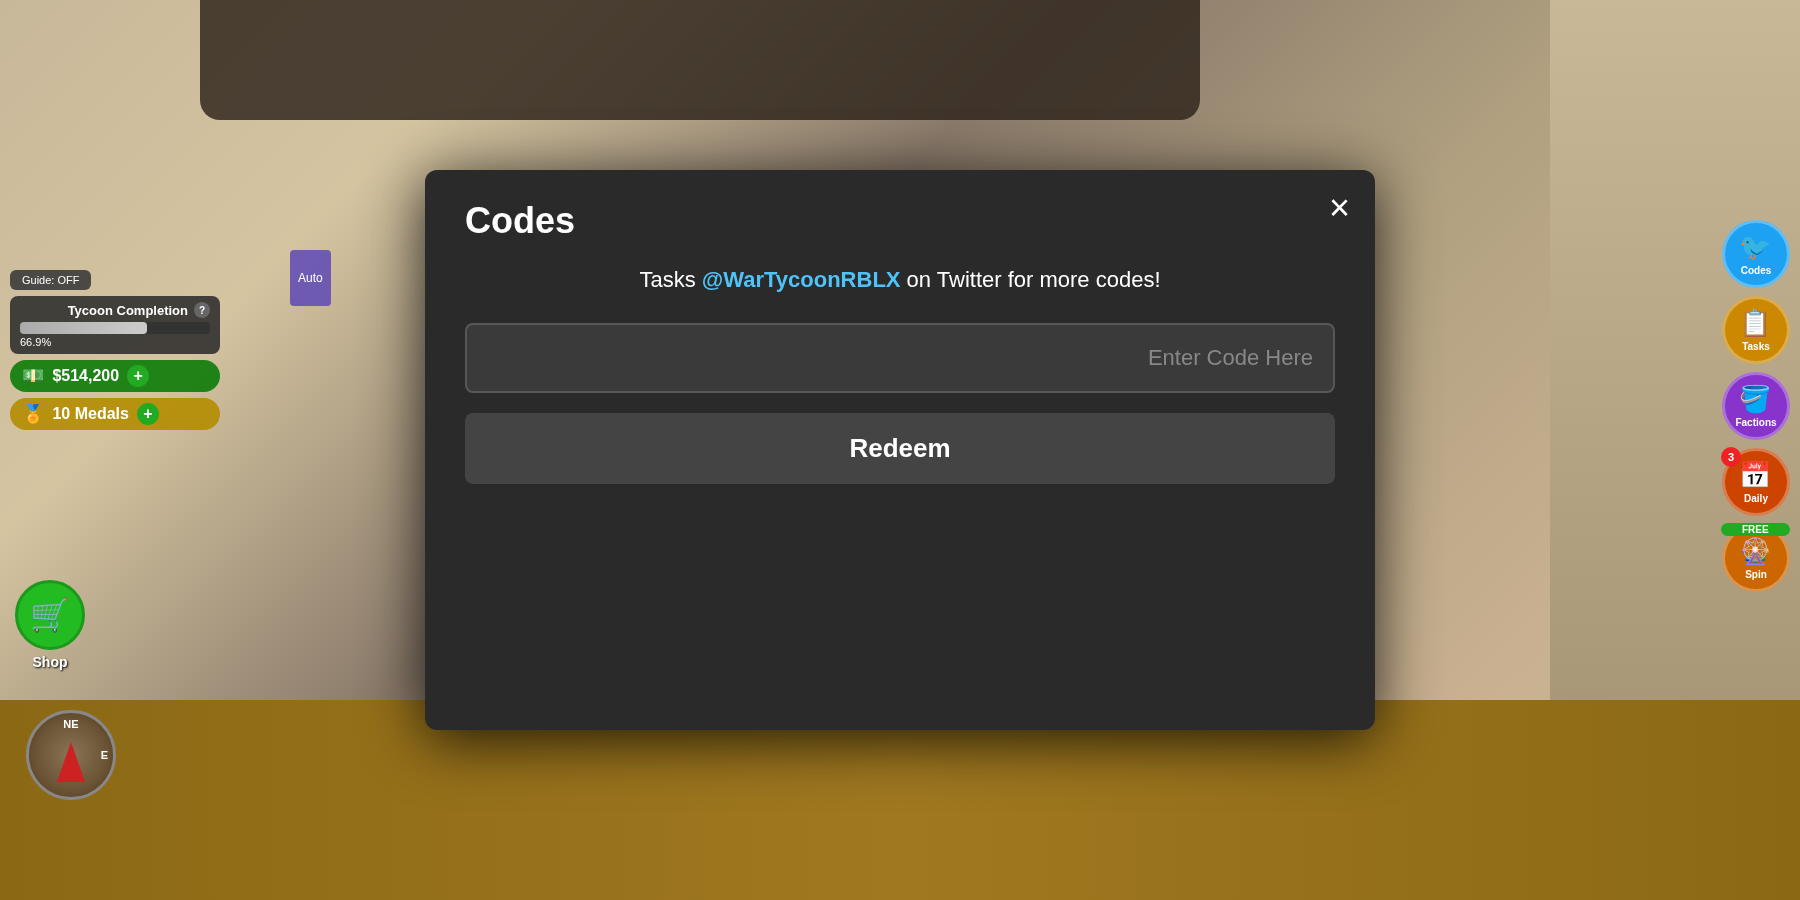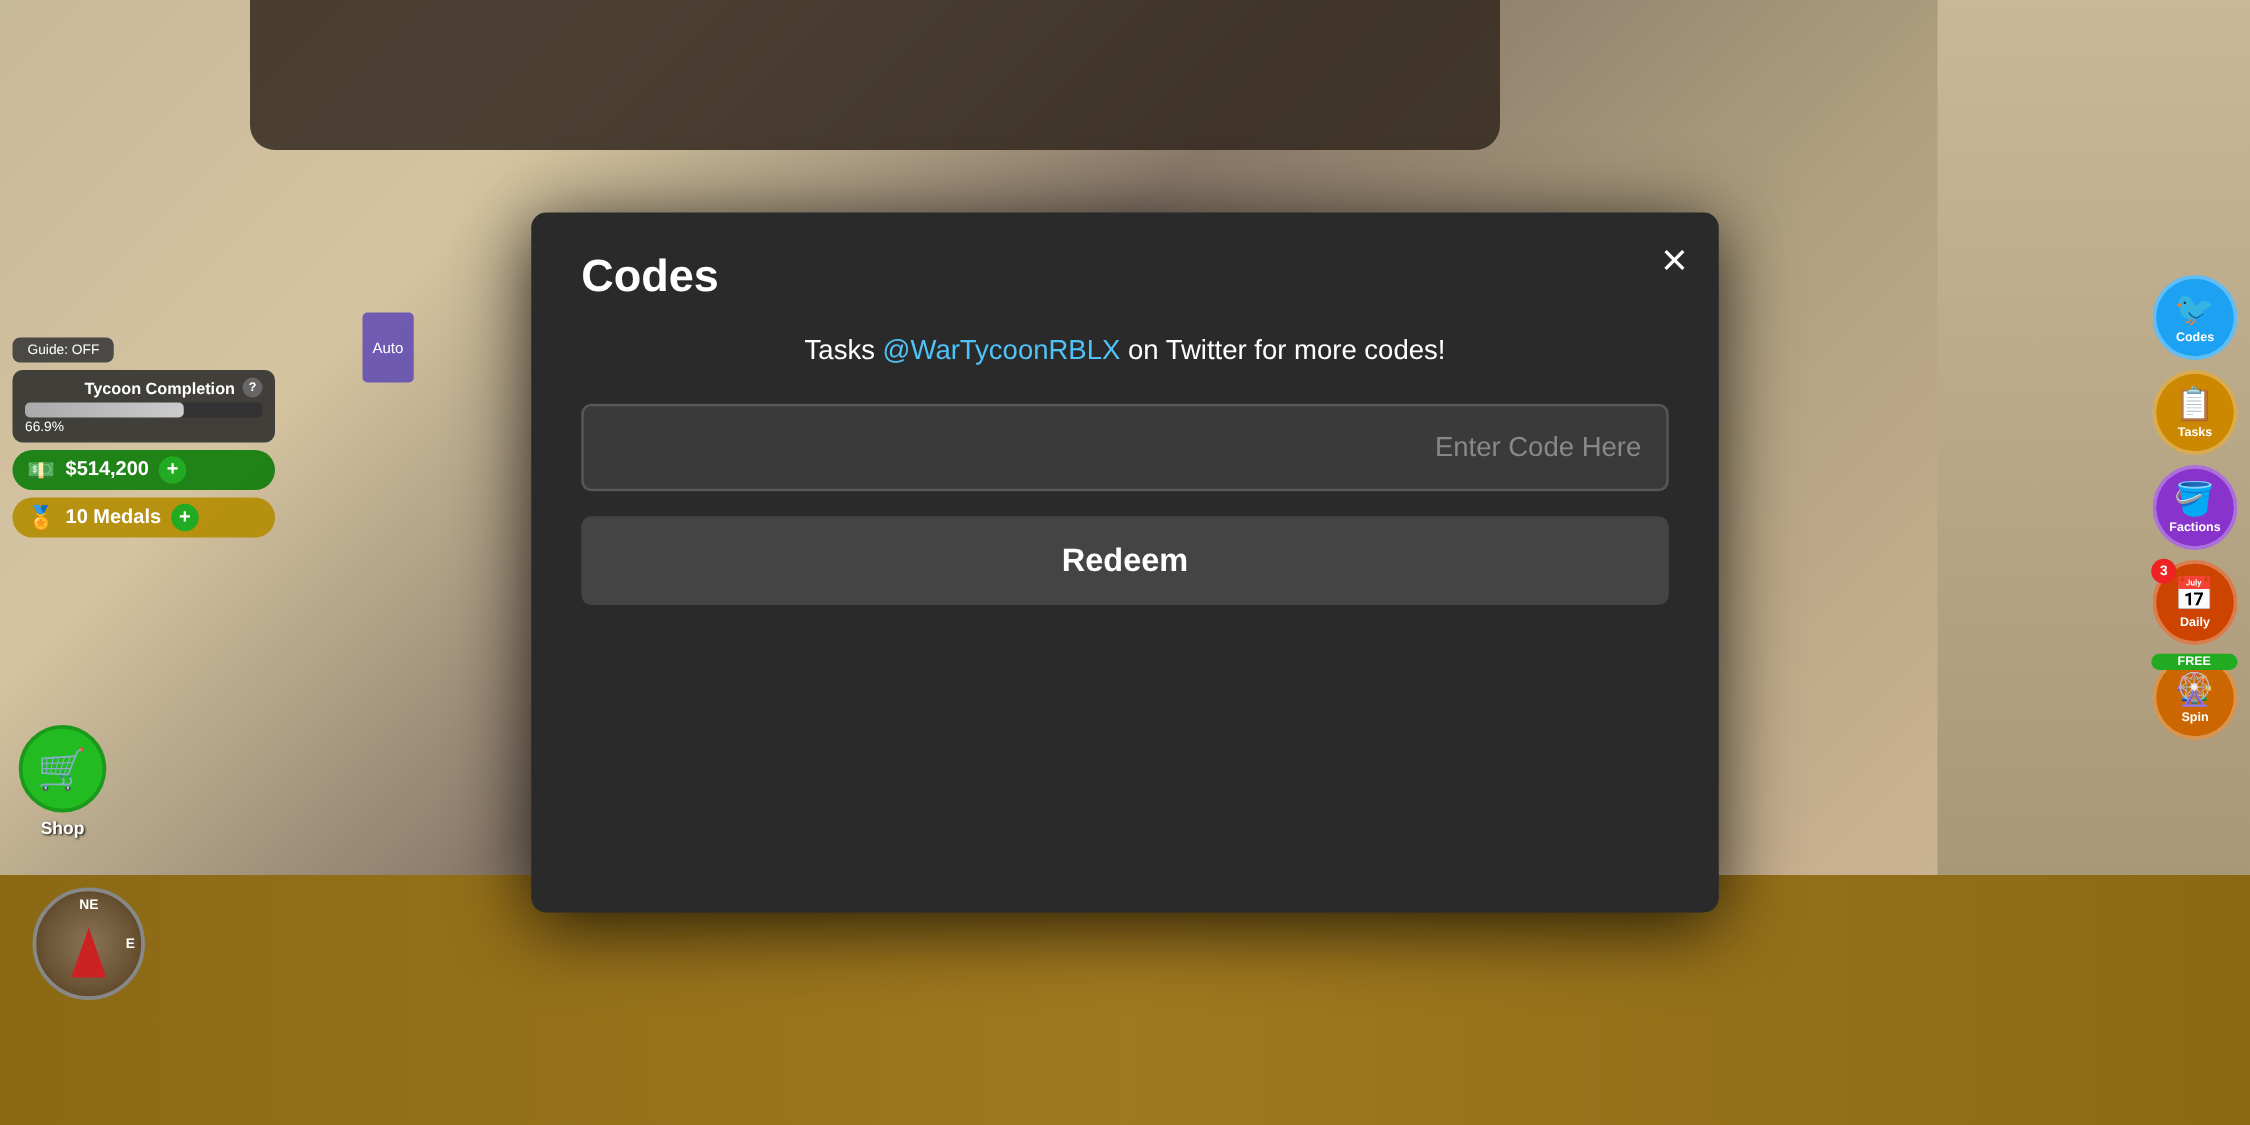--- a/index.html
+++ b/index.html
@@ -393,21 +393,21 @@
 
     .modal-subtitle {
       color: #fff;
       font-size: 22px;
       text-align: center;
       margin-bottom: 30px;
     }
 
     .modal-subtitle .twitter-handle {
       color: #4fc3f7;
-      font-weight: normal;
+      font-weight: bold;
     }
 
     .code-input {
       width: 100%;
       background: rgba(255,255,255,0.08);
       border: 2px solid rgba(255,255,255,0.15);
       border-radius: 8px;
       color: #888;
       font-size: 22px;
       padding: 20px;

